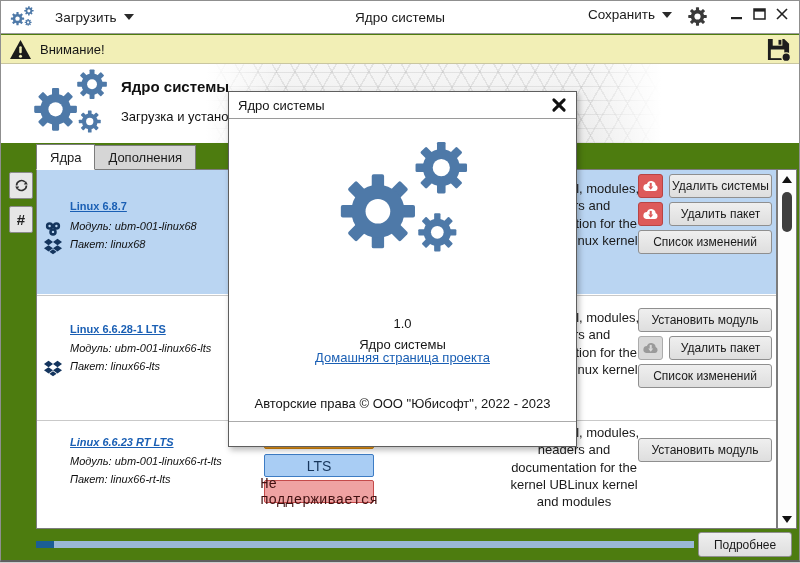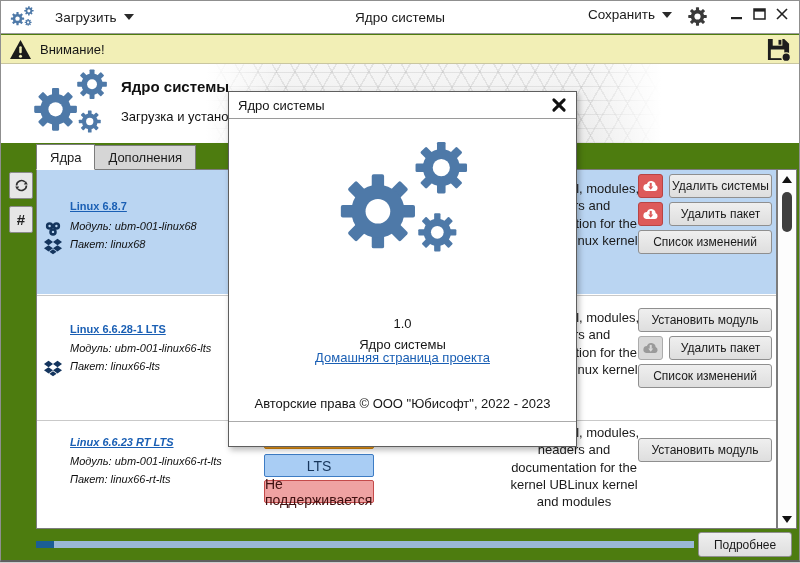--- a/index.html
+++ b/index.html
@@ -295,21 +295,21 @@
     </div>
 
     <div class="krow" style="top:250px;height:108px;">
       <div class="sep"></div>
       <div class="kname" style="top:16px;font-style:italic;">Linux 6.6.23 RT LTS</div>
       <div class="kline" style="top:35px;">Модуль: ubm-001-linux66-rt-lts</div>
       <div class="kline" style="top:53px;">Пакет: linux66-rt-lts</div>
       <div class="badges">
         <div class="badge hidden-orange" style="top:6px;"></div>
         <div class="badge lts" style="top:34px;">LTS</div>
-        <div class="badge unsup" style="top:60px;">Не поддерживается</div>
+        <div class="badge unsup" style="top:60px;font-family:Liberation Mono, monospace;">Не поддерживается</div>
       </div>
       <div class="kdesc" style="top:4px;">Linux kernel, modules, headers and documentation for the kernel UBLinux kernel and modules</div>
       <div class="kbtns" style="top:18px;">
         <div class="btn">Установить модуль</div>
       </div>
     </div>
   </div>
 
   <div class="scrollbar">
     <div class="sarrow" style="top:0;">

